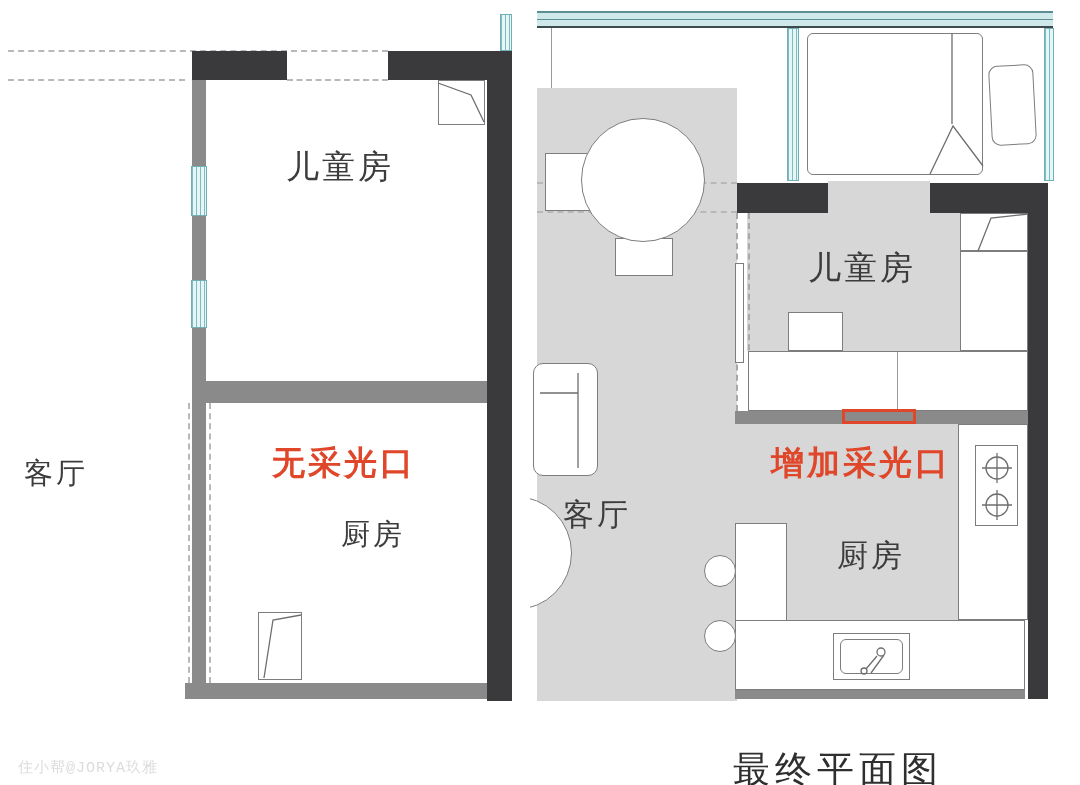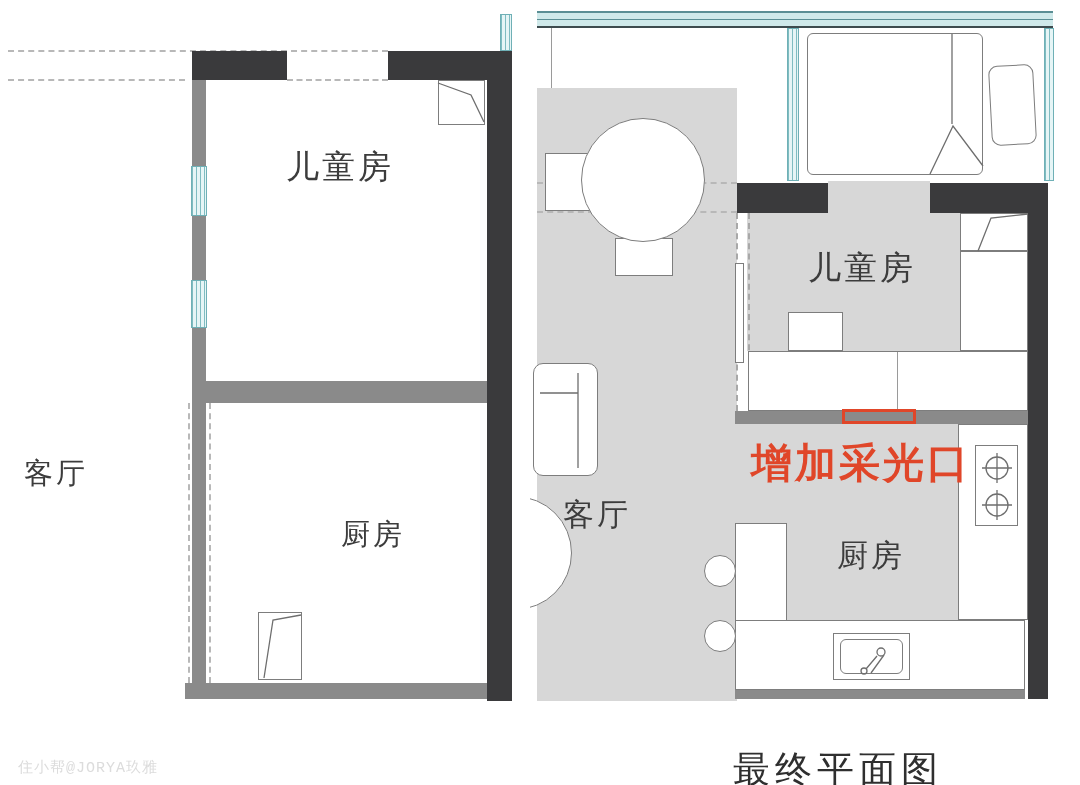--- a/index.html
+++ b/index.html
@@ -47,20 +47,21 @@
     <div class="abs wall-g" style="left:192px;top:373px;width:295px;height:22px;"></div>
     <div class="abs wall-g" style="left:185px;top:675px;width:302px;height:16px;"></div>
 
     <div class="abs dash-v" style="left:188px;top:395px;height:280px;"></div>
     <div class="abs dash-v" style="left:209px;top:395px;height:280px;"></div>
 
     <div class="abs furn" style="left:438px;top:72px;width:47px;height:45px;"></div>
     <div class="abs furn" style="left:258px;top:604px;width:44px;height:68px;"></div>
 
     <div class="lbl" style="left:340px;top:159px;font-size:33px;">儿童房</div>
+    <div class="lbl lbl-red" style="left:344px;top:455px;font-size:33px;">无采光口</div>
     <div class="lbl" style="left:373px;top:527px;font-size:29px;">厨房</div>
     <div class="lbl" style="left:56px;top:466px;font-size:29px;">客厅</div>
   </div>
 
   <div class="abs" style="left:530px;top:0;width:550px;height:710px;overflow:hidden;">
 
     <div class="abs floor" style="left:7px;top:80px;width:200px;height:613px;"></div>
     <div class="abs floor" style="left:217px;top:203px;width:213px;height:140px;"></div>
     <div class="abs floor" style="left:298px;top:173px;width:102px;height:32px;"></div>
     <div class="abs floor" style="left:255px;top:415px;width:173px;height:197px;"></div>
@@ -104,21 +105,21 @@
     <div class="abs furn" style="left:428px;top:416px;width:70px;height:196px;"></div>
     <div class="abs furn" style="left:445px;top:437px;width:43px;height:81px;"></div>
     <div class="abs furn" style="left:303px;top:625px;width:77px;height:47px;"></div>
     <div class="abs furn" style="left:310px;top:631px;width:63px;height:35px;border-radius:6px;"></div>
     <div class="abs furn" style="left:174px;top:547px;width:32px;height:32px;border-radius:50%;"></div>
     <div class="abs furn" style="left:174px;top:612px;width:32px;height:32px;border-radius:50%;"></div>
 
     <div class="abs redbox" style="left:312px;top:401px;width:74px;height:15px;"></div>
 
     <div class="lbl" style="left:332px;top:260px;font-size:33px;">儿童房</div>
-    <div class="lbl lbl-red" style="left:331px;top:455px;font-size:41px;">增加采光口</div>
+    <div class="lbl lbl-red" style="left:331px;top:455px;font-size:33px;">增加采光口</div>
     <div class="lbl" style="left:67px;top:507px;font-size:31px;">客厅</div>
     <div class="lbl" style="left:341px;top:548px;font-size:31px;">厨房</div>
   </div>
 
   <svg width="1080" height="785" viewBox="0 0 1080 785">
     <g fill="none" stroke="#6e6e6e" stroke-width="1.3">
 
       <path d="M438,75 L471,87 L484,114"></path>
       <path d="M264,670 L273,612 L301,607"></path>
 

